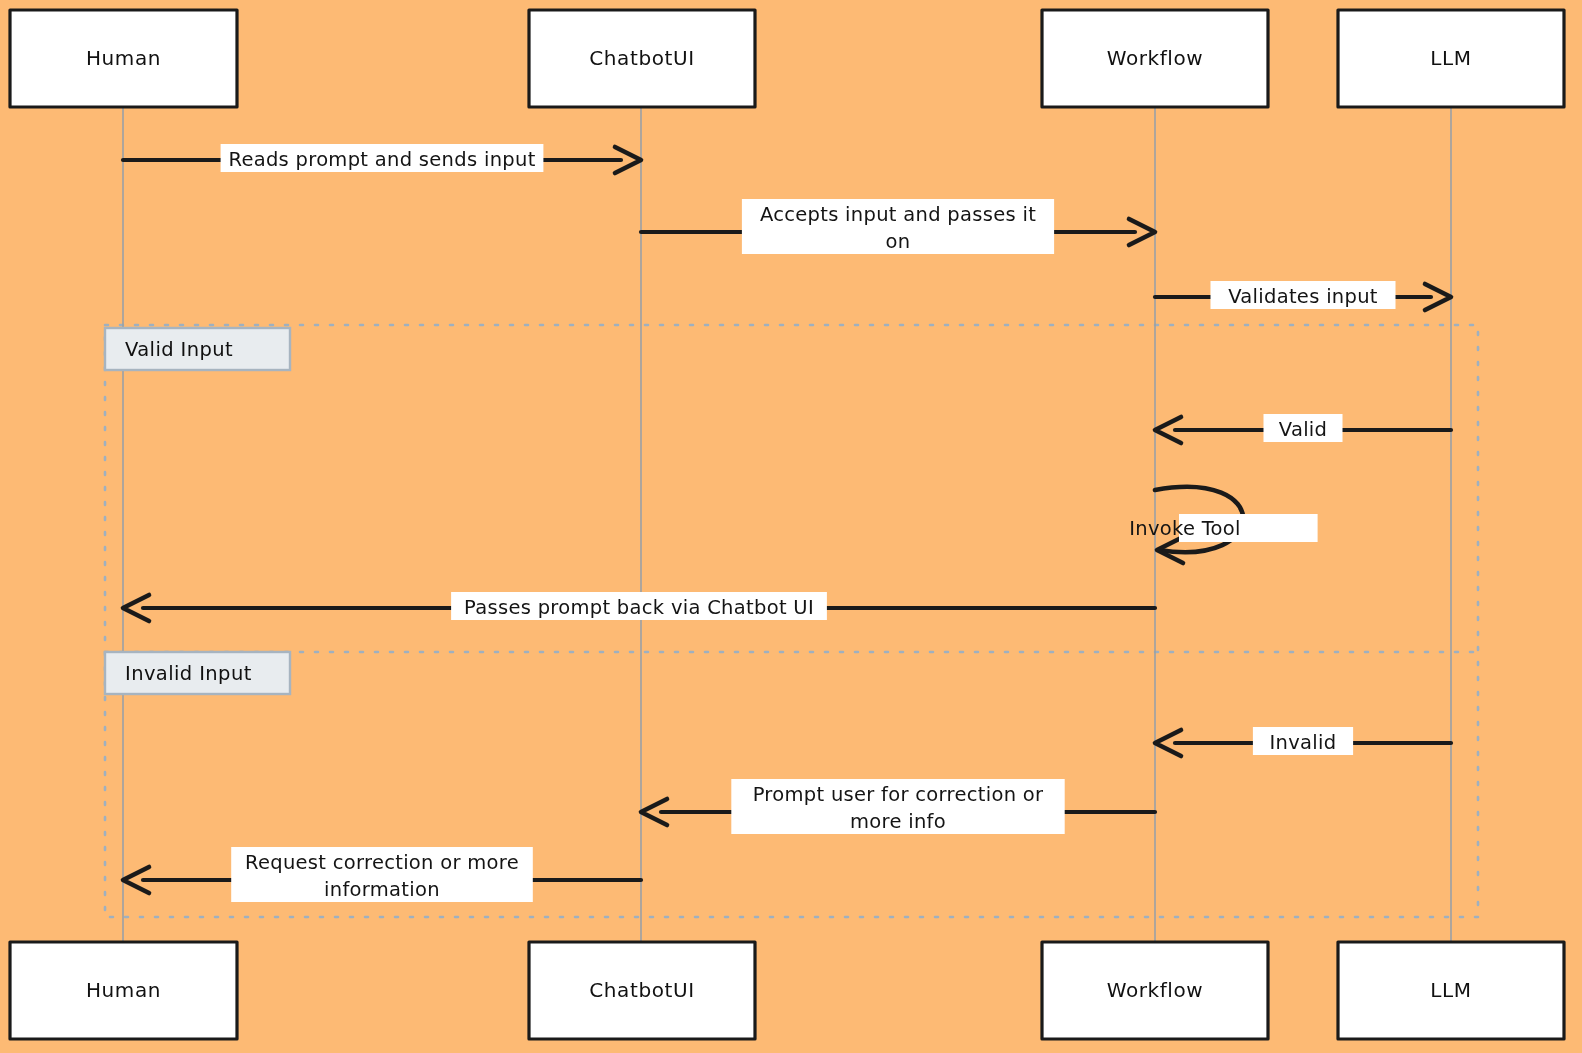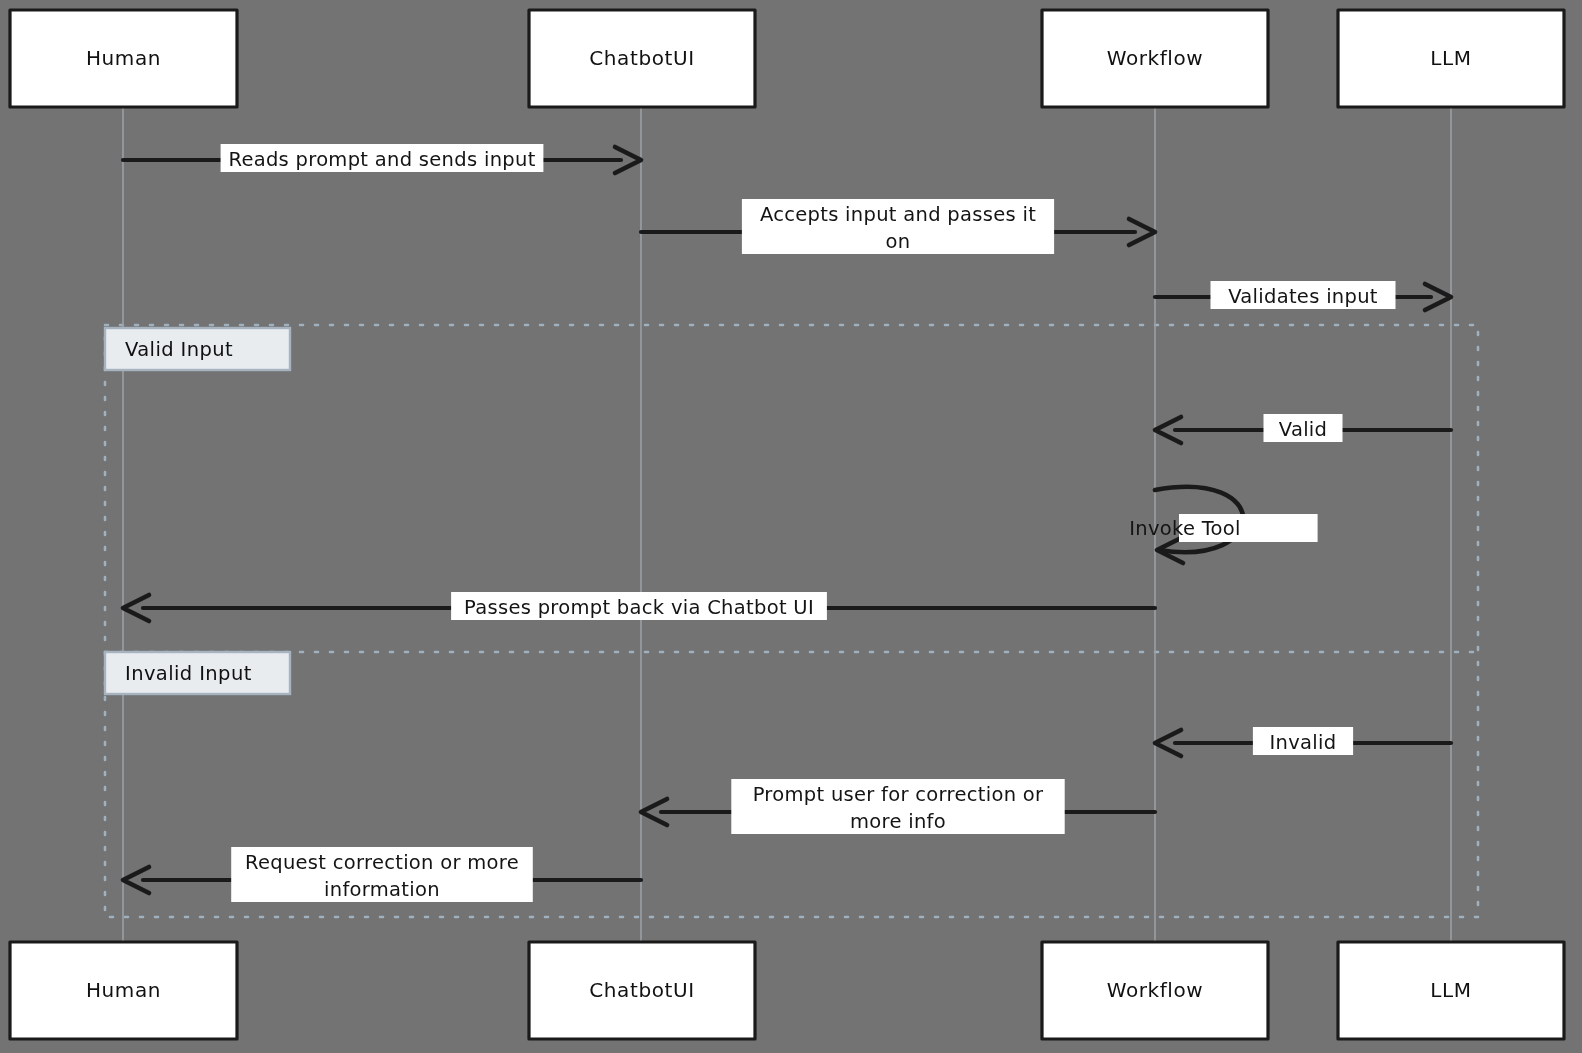--- a/index.html
+++ b/index.html
@@ -7,21 +7,21 @@
     padding: 0;
     background: #ffffff;
   }
   body {
     font-family: "DejaVu Sans", sans-serif;
   }
   #diagram-root {
     position: relative;
     width: 1582px;
     height: 1053px;
-    background: #737373;
+    background: #fdba74;
     overflow: hidden;
   }
   svg#seq-svg {
     position: absolute;
     left: 0;
     top: 0;
     width: 1582px;
     height: 1053px;
     display: block;
   }

